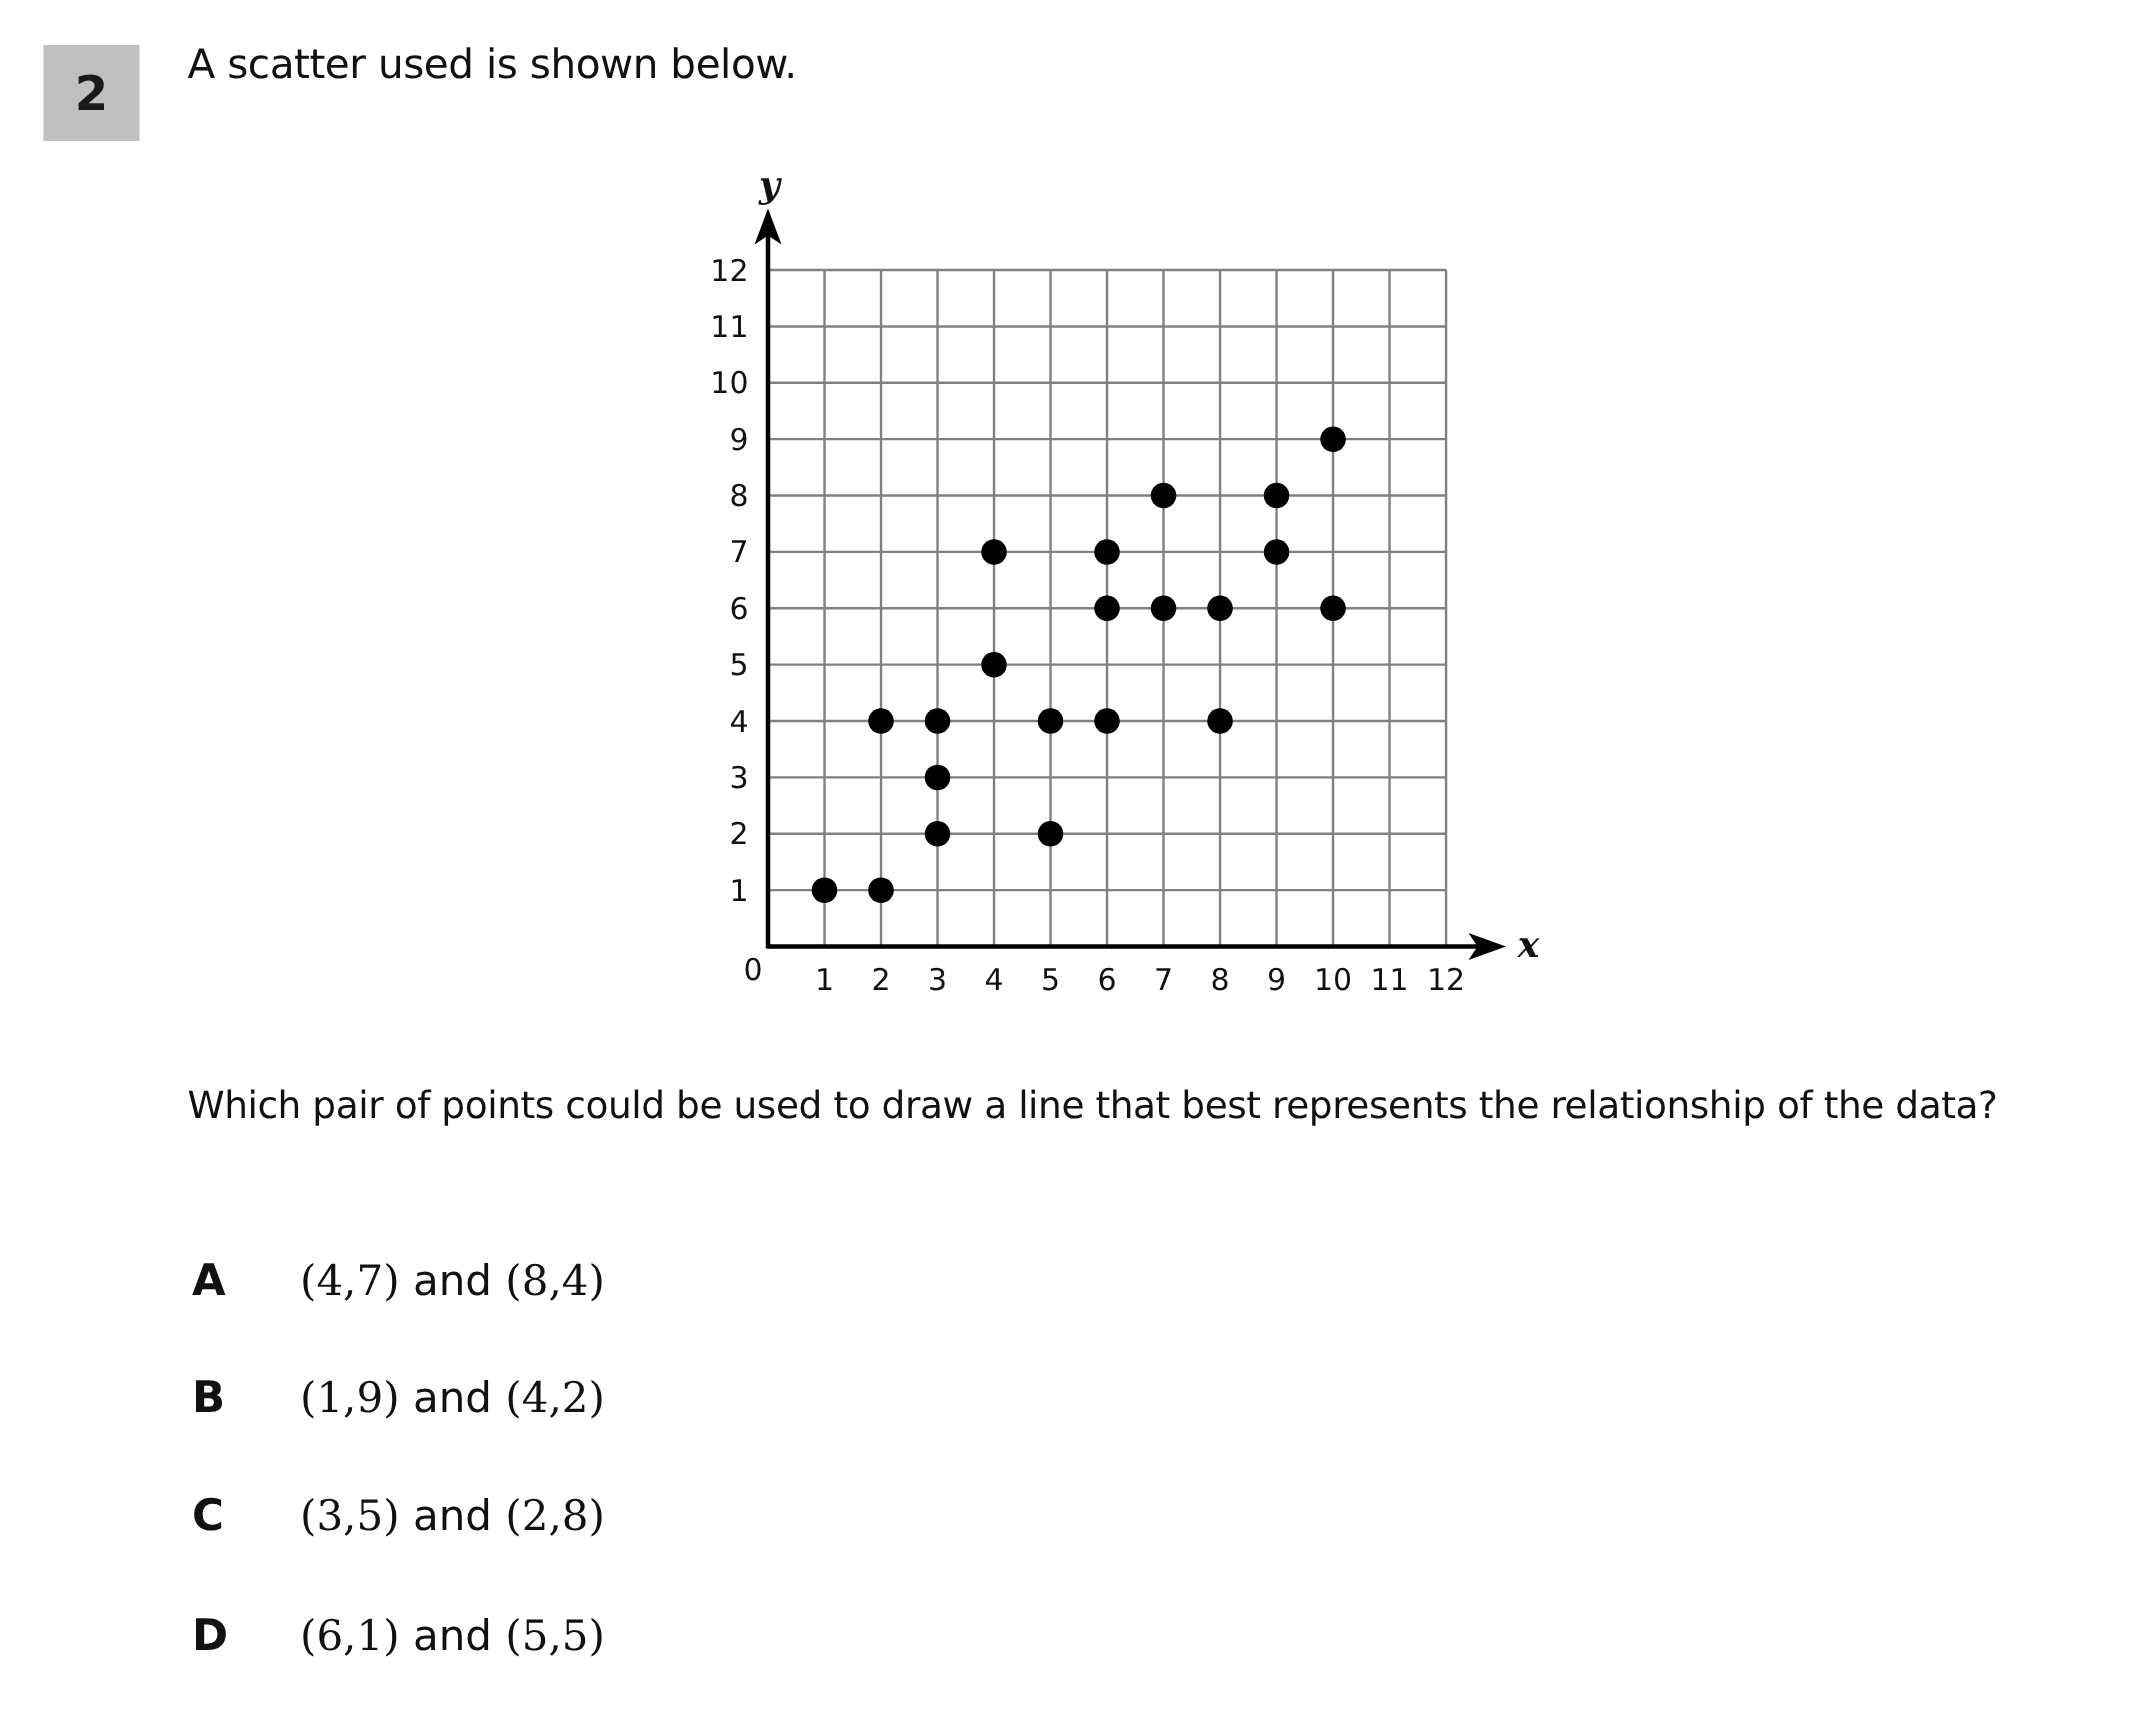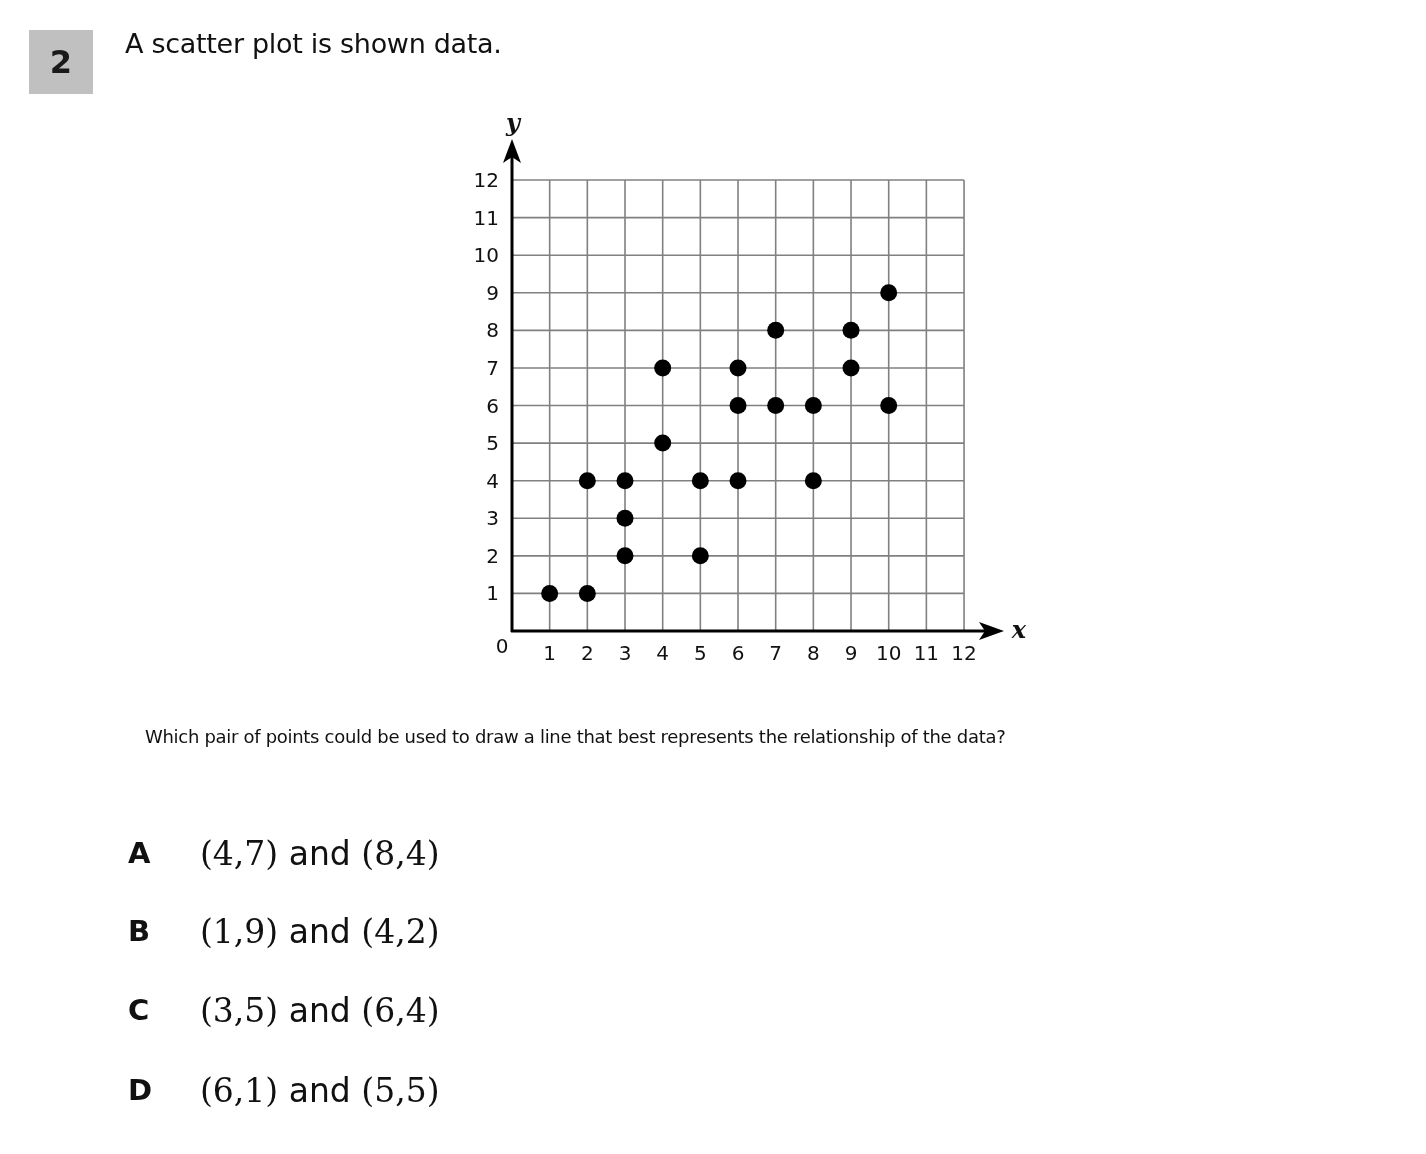--- a/index.html
+++ b/index.html
@@ -3,32 +3,32 @@
 <meta charset="utf-8">
 <style>
   html, body { margin:0; padding:0; background:#ffffff; }
   body { width:1426px; height:1154px; position:relative; overflow:hidden;
          font-family:"DejaVu Sans", "Liberation Sans", sans-serif; color:#111; }
   .qnum { position:absolute; left:29px; top:30px; width:64px; height:64px;
           background:#c0c0c0; display:flex; align-items:center; justify-content:center;
           font-weight:bold; font-size:32px; color:#1a1a1a; }
   .intro { position:absolute; left:125px; top:28px; font-size:27px; letter-spacing:-0.3px; }
   #chart { position:absolute; left:0; top:0; }
-  .question { position:absolute; left:125px; top:718px; width:1240px; font-size:18px;
-              line-height:38px; letter-spacing:-0.3px;margin-left:20px; }
+  .question { position:absolute; left:125px; top:718px; width:1240px; font-size:25px;
+              line-height:38px; letter-spacing:-0.3px; }
   .choice { position:absolute; left:128px; height:40px; display:flex; align-items:center; }
   .choice .letter { width:72px; font-weight:bold; font-size:29px; }
-  .choice .text { font-size:33px; }
+  .choice .text { font-size:28px; }
   .math { font-family:"DejaVu Serif", "Liberation Serif", serif; }
 </style>
 </head>
 <body>
 
 <div class="qnum">2</div>
-<div class="intro">A scatter plot is shown data.</div>
+<div class="intro">A scatter used is shown below.</div>
 
 <svg id="chart" width="1426" height="700">
     <g>
       <line x1="549.67" y1="631" x2="549.67" y2="180.04000000000002" stroke="#808080" stroke-width="1.6"></line>
       <line x1="587.34" y1="631" x2="587.34" y2="180.04000000000002" stroke="#808080" stroke-width="1.6"></line>
       <line x1="625.01" y1="631" x2="625.01" y2="180.04000000000002" stroke="#808080" stroke-width="1.6"></line>
       <line x1="662.6800000000001" y1="631" x2="662.6800000000001" y2="180.04000000000002" stroke="#808080" stroke-width="1.6"></line>
       <line x1="700.35" y1="631" x2="700.35" y2="180.04000000000002" stroke="#808080" stroke-width="1.6"></line>
       <line x1="738.02" y1="631" x2="738.02" y2="180.04000000000002" stroke="#808080" stroke-width="1.6"></line>
       <line x1="775.69" y1="631" x2="775.69" y2="180.04000000000002" stroke="#808080" stroke-width="1.6"></line>
@@ -112,19 +112,19 @@
     <div class="choice" style="top: 833px;">
       <span class="letter">A</span>
       <span class="text"><span class="math">(4,7)</span> <span>and</span> <span class="math">(8,4)</span></span>
     </div>
     <div class="choice" style="top: 911px;">
       <span class="letter">B</span>
       <span class="text"><span class="math">(1,9)</span> <span>and</span> <span class="math">(4,2)</span></span>
     </div>
     <div class="choice" style="top: 990px;">
       <span class="letter">C</span>
-      <span class="text"><span class="math">(3,5)</span> <span>and</span> <span class="math">(6,4)</span></span>
+      <span class="text"><span class="math">(3,5)</span> <span>and</span> <span class="math">(2,8)</span></span>
     </div>
     <div class="choice" style="top: 1070px;">
       <span class="letter">D</span>
       <span class="text"><span class="math">(6,1)</span> <span>and</span> <span class="math">(5,5)</span></span>
     </div>
   </div>
 
 </body></html>

